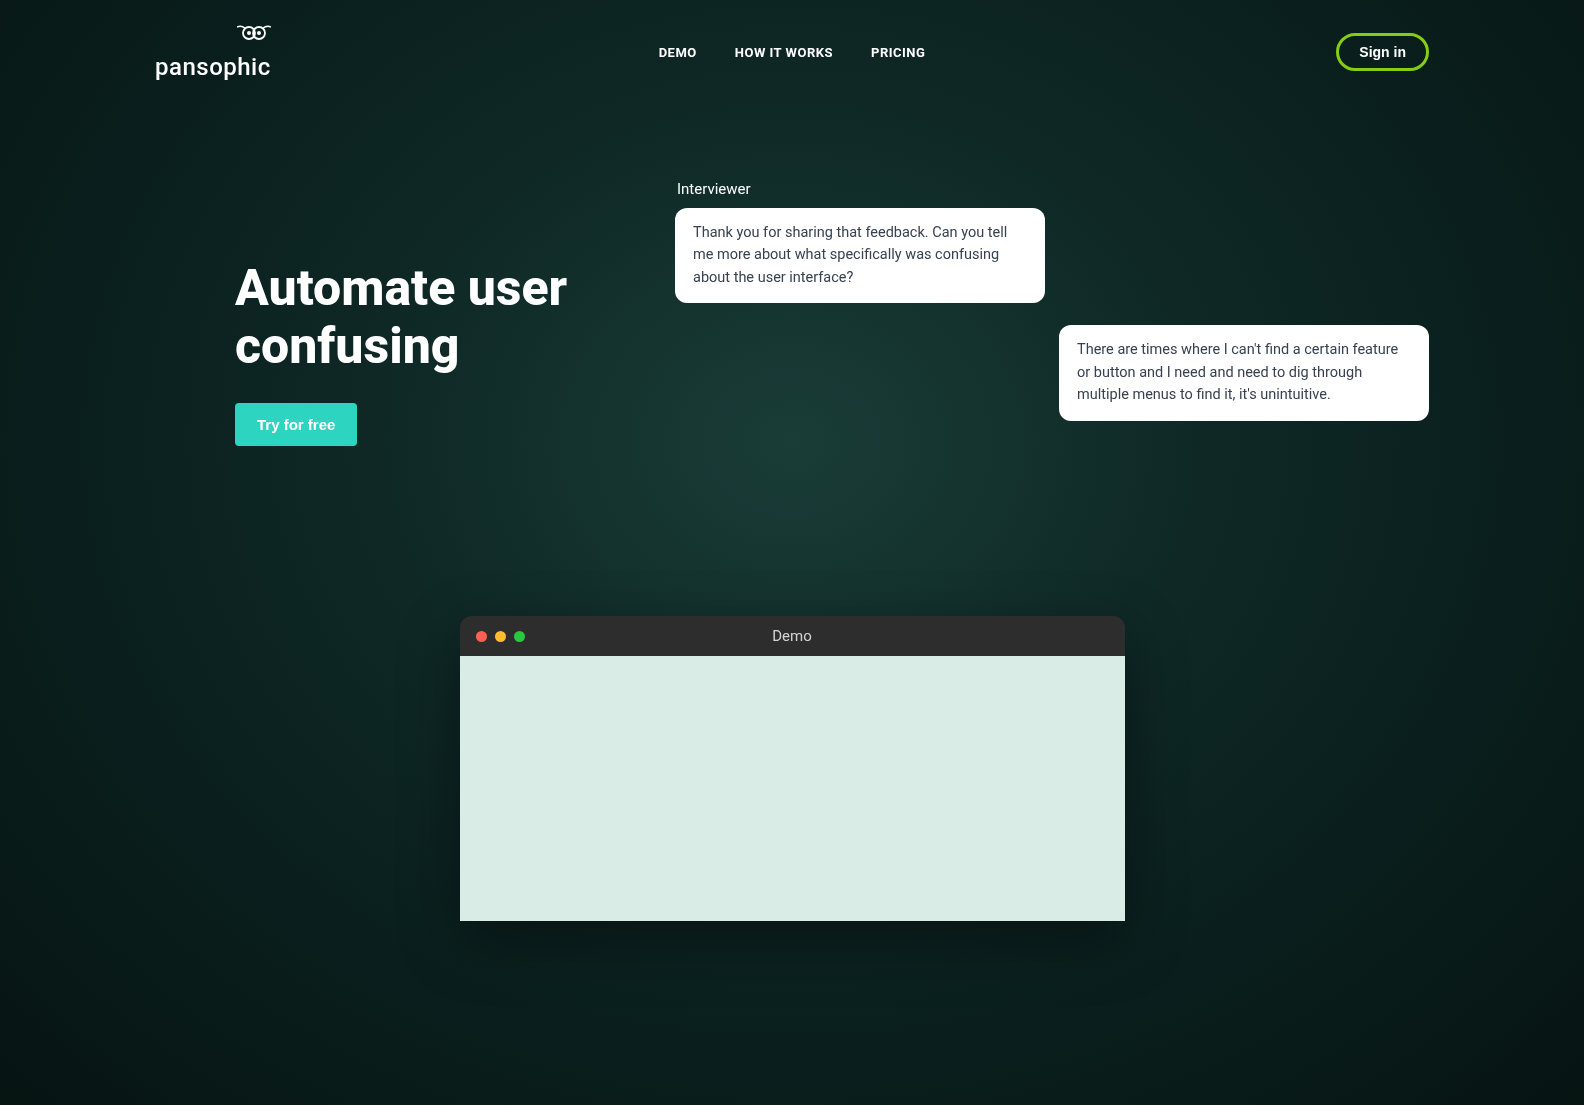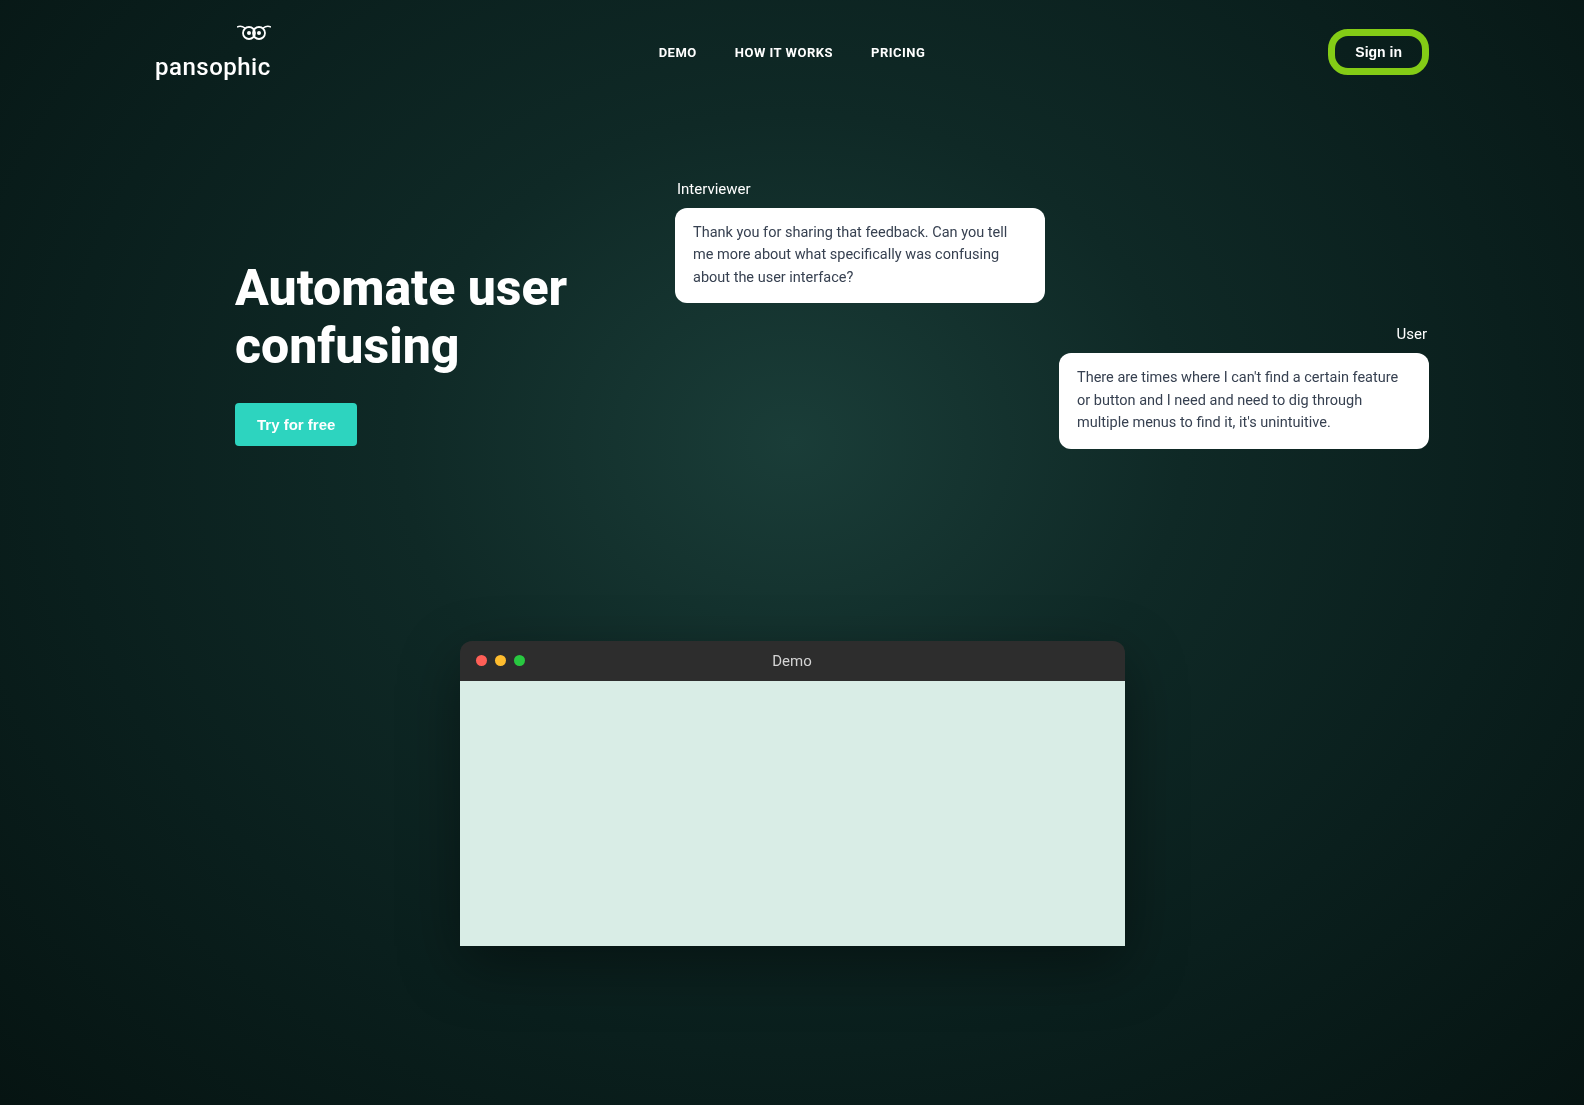--- a/index.html
+++ b/index.html
@@ -54,21 +54,21 @@
     .nav-item {
       font-size: 13px;
       font-weight: 700;
       letter-spacing: 0.5px;
       color: #ffffff;
       cursor: pointer;
       text-transform: uppercase;
     }
     
     .signin-btn {
-      border: 7px solid #84cc16;
+      border: 3px solid #84cc16;
       border-radius: 20px;
       padding: 8px 20px;
       font-size: 14px;
       font-weight: 600;
       color: #ffffff;
       background: transparent;
       cursor: pointer;
     }
     
     .hero {
@@ -248,21 +248,20 @@
     <button class="try-btn">Try for free</button>
   </div>
 
   <div class="hero-right">
     <div class="chat-block chat-interviewer">
       <div class="chat-label chat-label-left">Interviewer</div>
       <div class="chat-bubble chat-bubble-left">Thank you for sharing that feedback. Can you tell me more about what specifically was confusing about the user interface?</div>
     </div>
 
     <div class="chat-block chat-user">
-      <div class="chat-label chat-label-right">User</div>
       <div class="chat-bubble chat-bubble-right">There are times where I can't find a certain feature or button and I need and need to dig through multiple menus to find it, it's unintuitive.</div>
     </div>
   </div>
 </section>
 
 <section class="demo-section">
   <div class="demo-window">
     <div class="demo-titlebar">
       <div class="window-controls">
         <span class="window-dot dot-red"></span>

